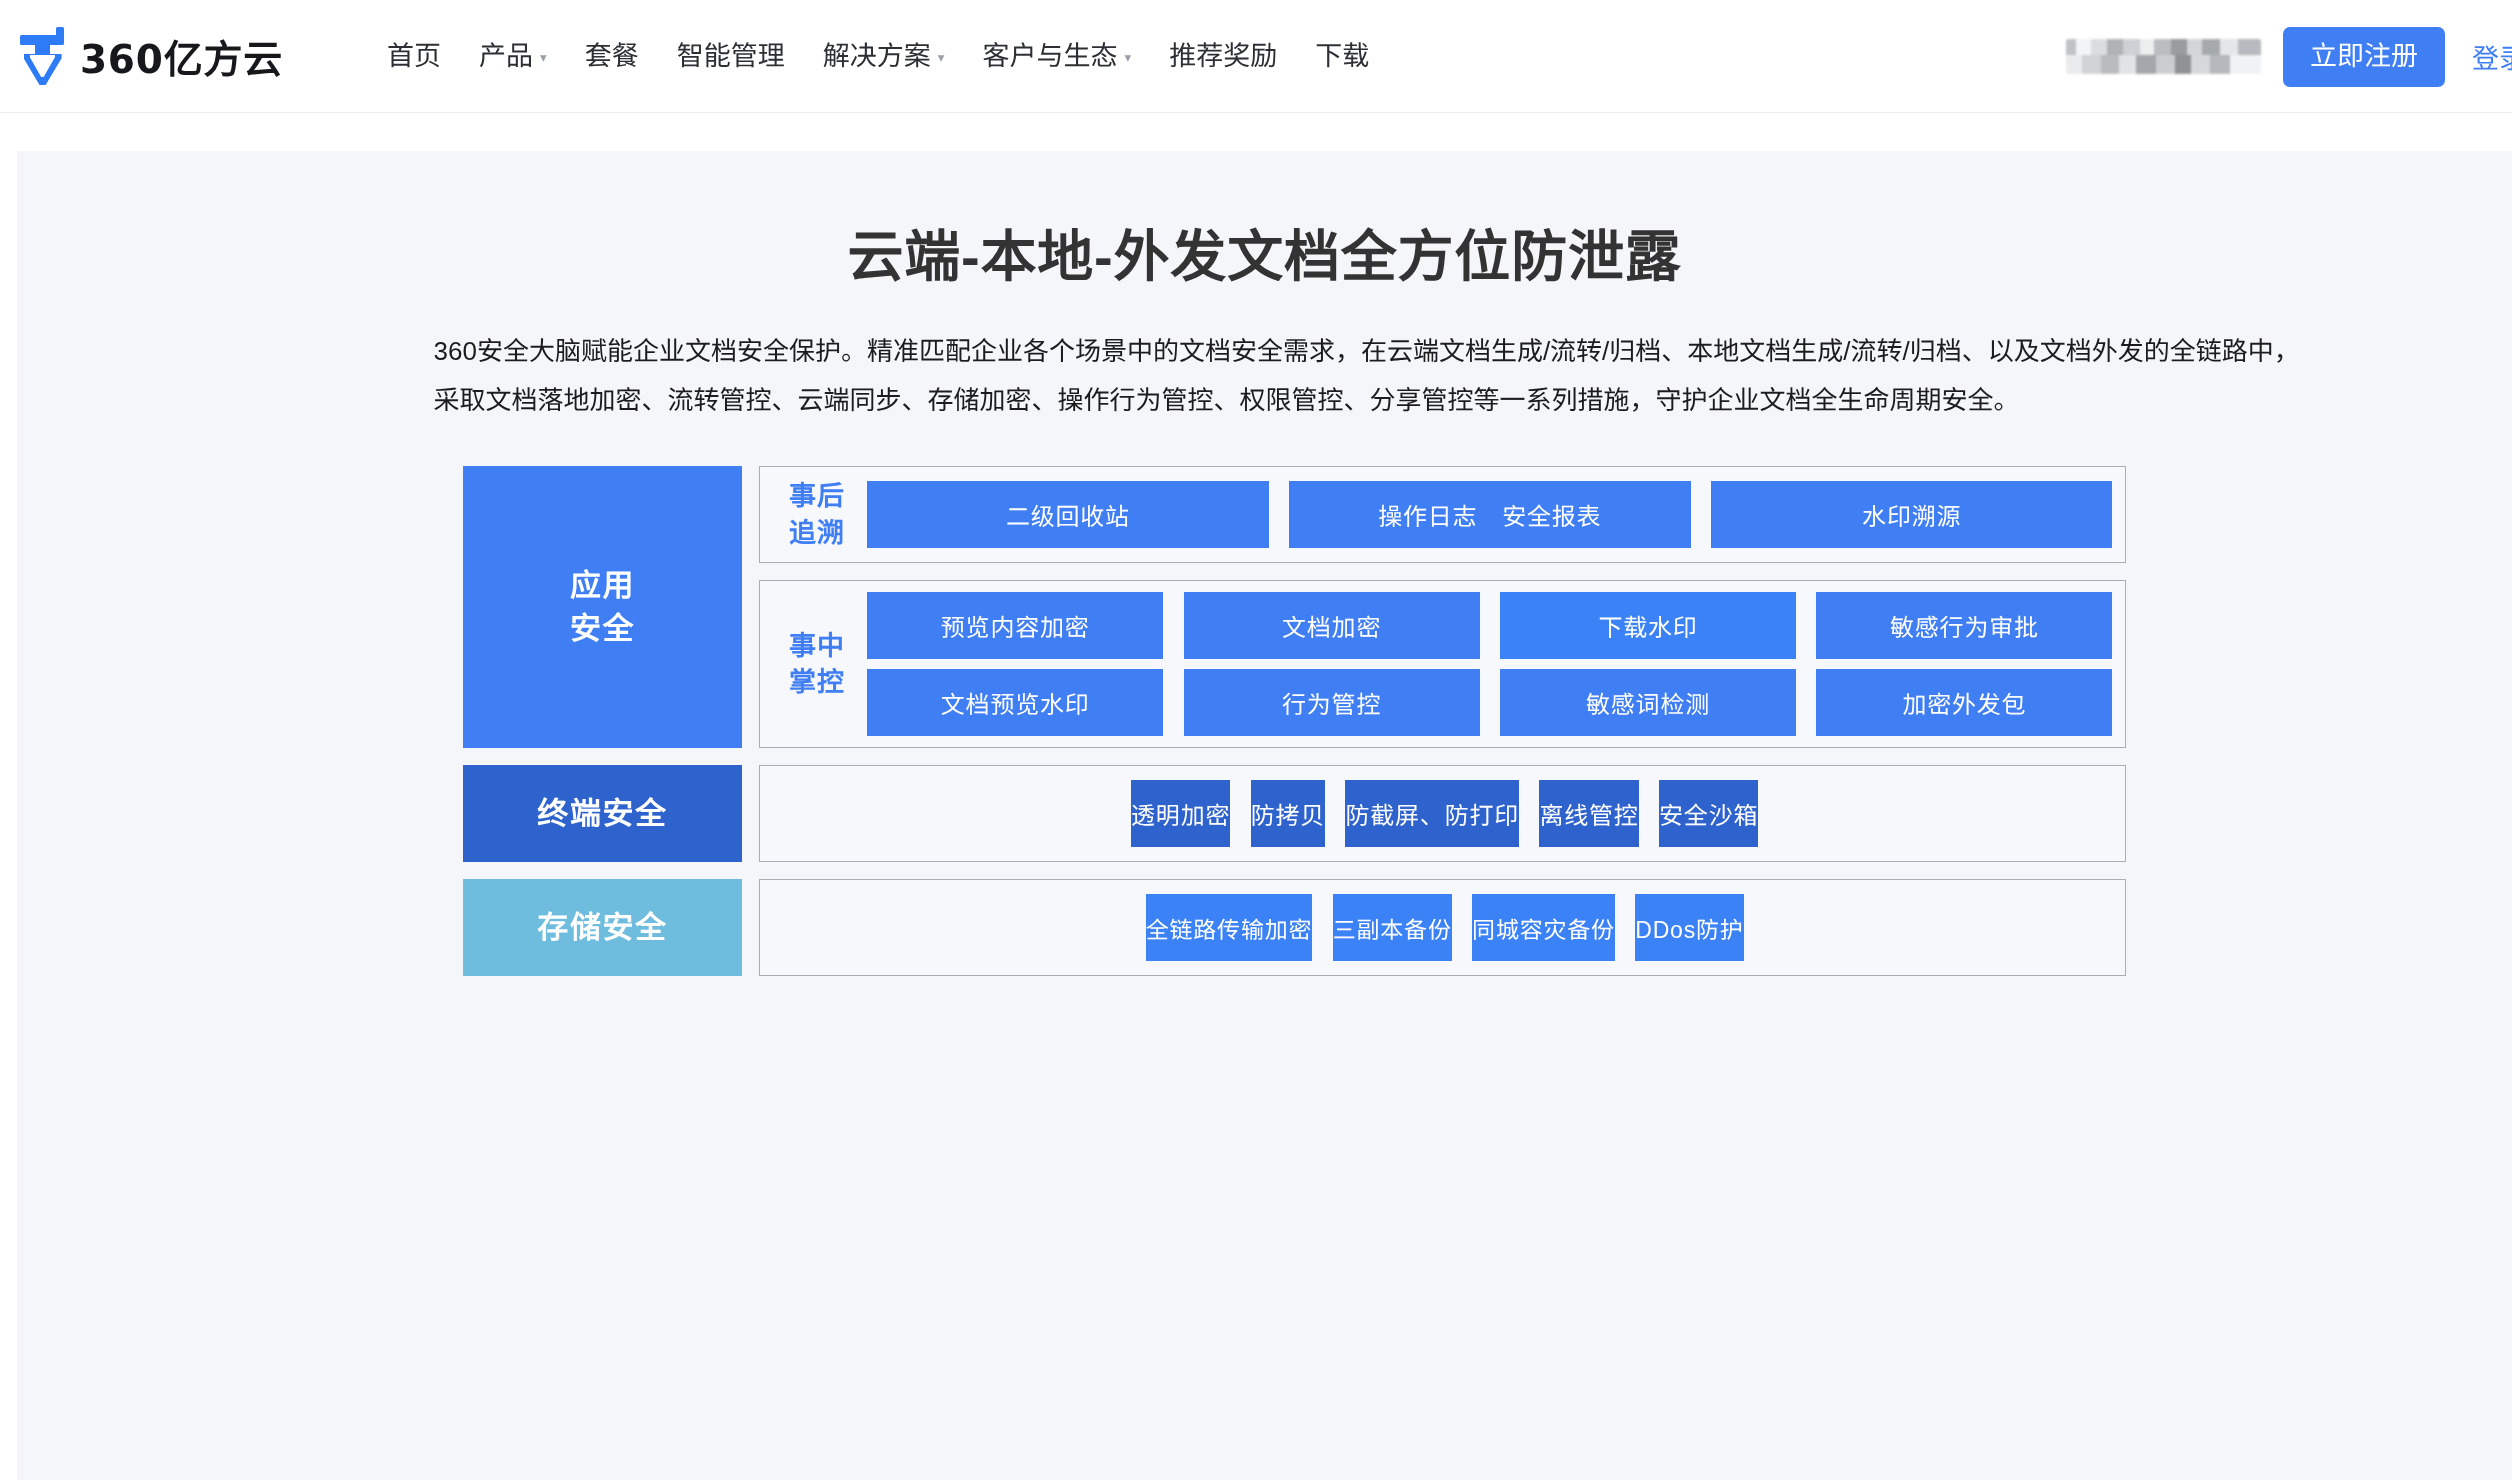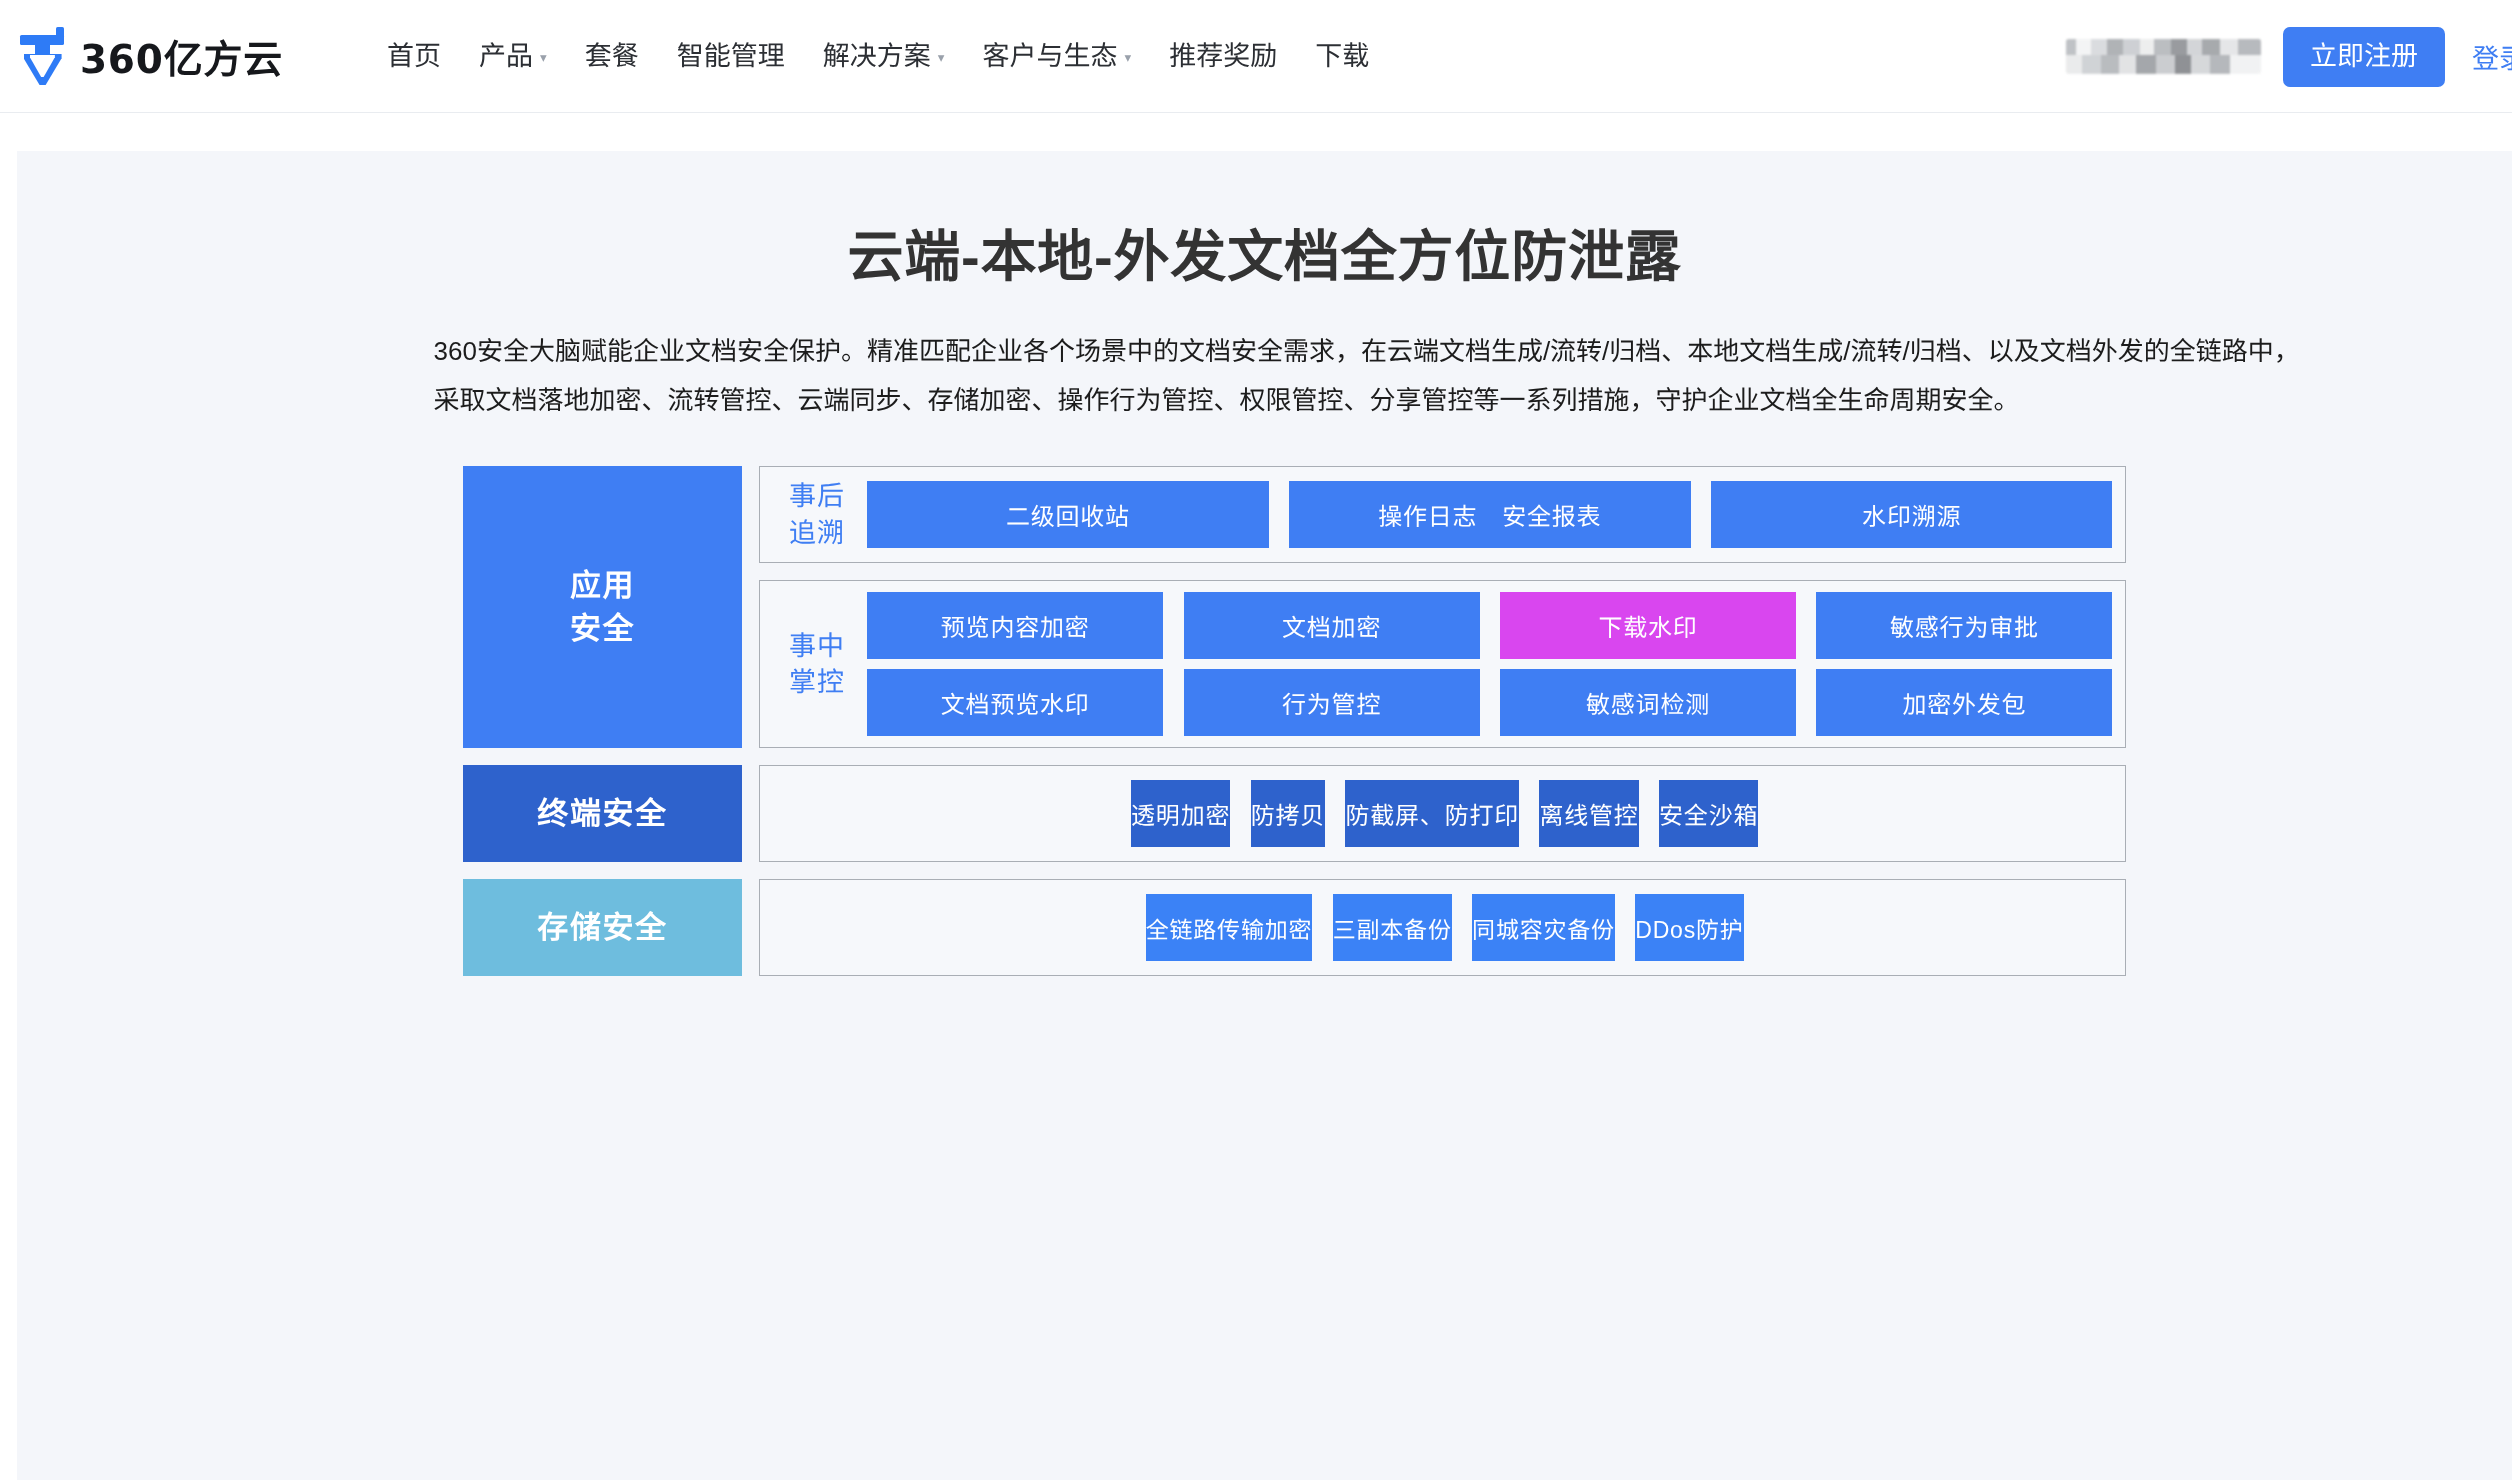--- a/index.html
+++ b/index.html
@@ -235,21 +235,21 @@
     display: flex;
     align-items: center;
     padding: 11px 12.6px;
     box-sizing: border-box;
   }
 
   .group-label {
     width: 88px;
     flex: 0 0 88px;
     color: #3f7ef3;
-    font-weight: 400;
+    font-weight: 700;
     font-size: 27px;
     text-align: center;
     line-height: 1.35;
     letter-spacing: 0.8px;
   }
 
   .group-rows {
     flex: 1;
     display: flex;
     flex-direction: column;
@@ -269,21 +269,21 @@
     align-items: center;
     justify-content: center;
     color: #ffffff;
     font-size: 24px;
     text-align: center;
     background: #3f7ef3;
     letter-spacing: 0.8px;
     cursor: pointer;
     white-space: nowrap;
   }
-  .chip.purple { background: #d946ef; }
+  .chip.purple { background: #3b82f6; }
   .chip.darkblue { background: #2e62cc; }
   .chip.lightblue { background: #3b82f6; }
   .chip.small { font-size: 23px; }
 
   
   .group-box.plain { padding: 14px 15.7px; }
   .group-box.plain .group-rows { margin-left: 4px; align-items: center; }
   .group-box.plain .group-row { gap: 20.4px; }
 </style>
 </head>

